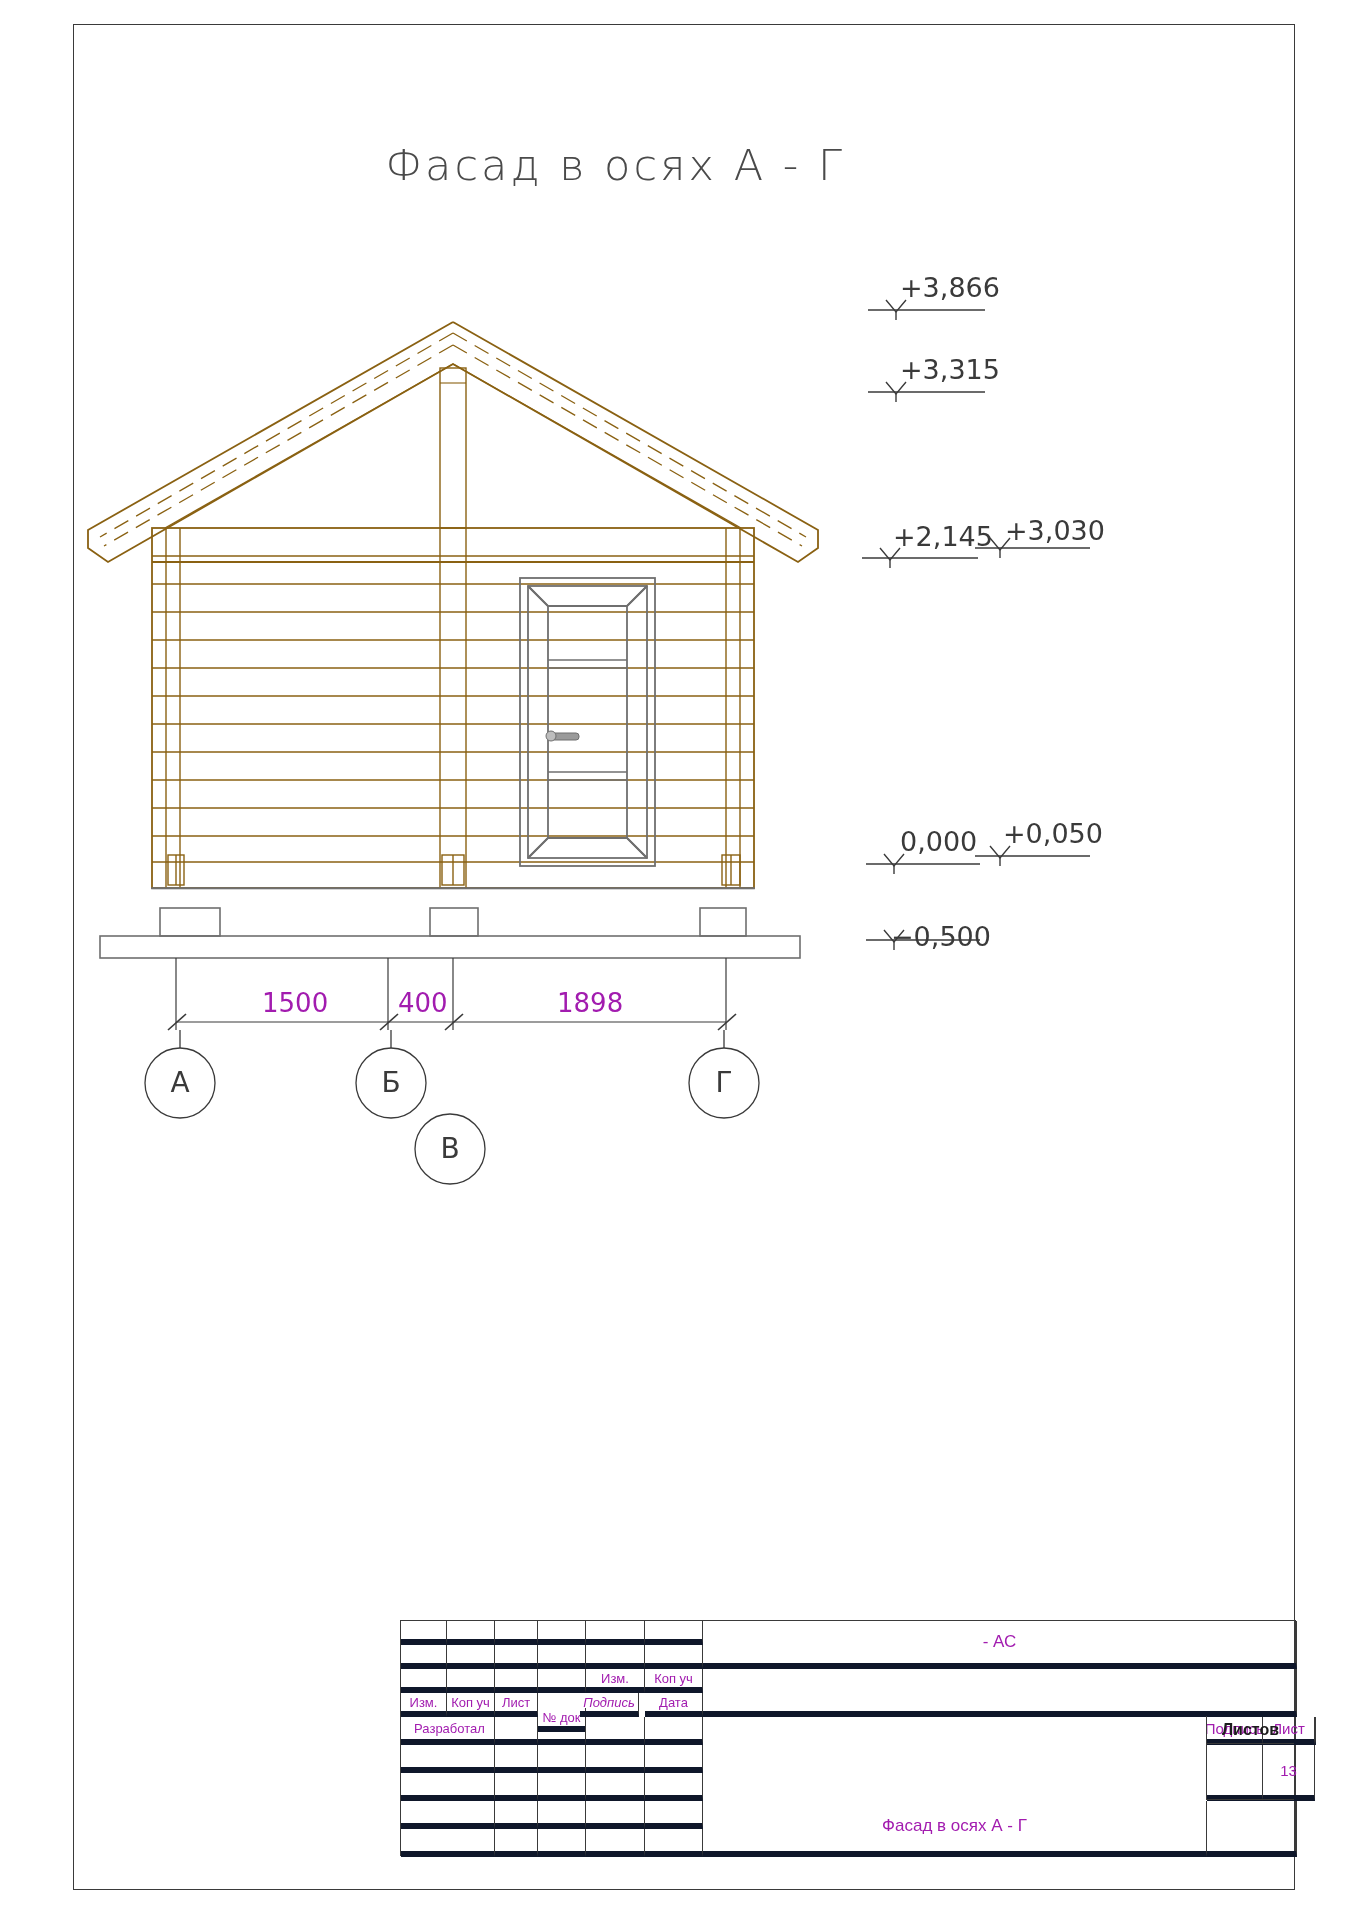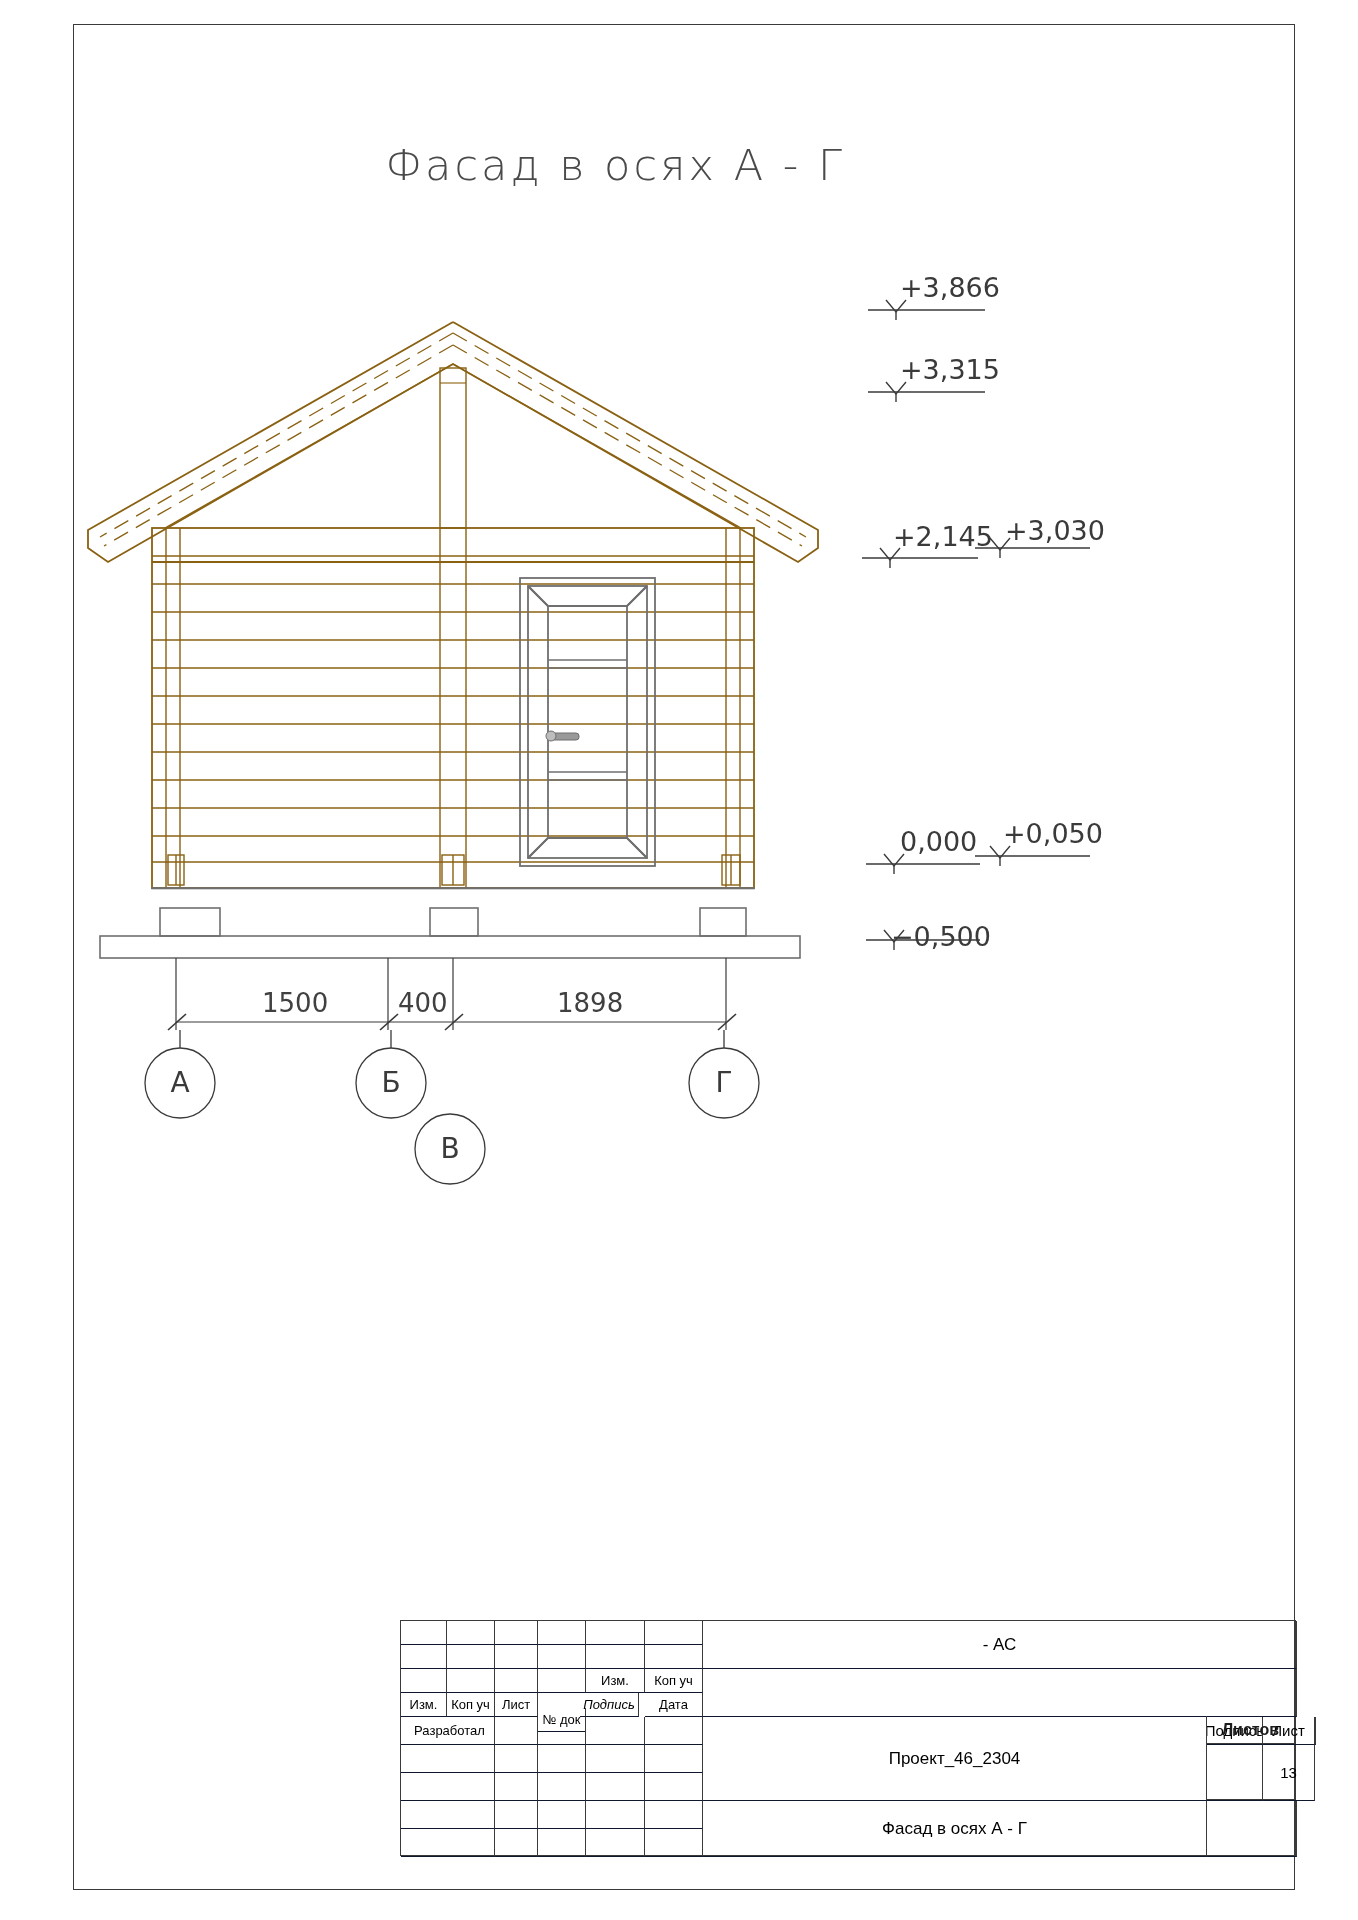--- a/index.html
+++ b/index.html
@@ -54,21 +54,21 @@
     font-family: "DejaVu Sans", sans-serif;
     font-size: 27px;
     color: #3a3a3a;
     white-space: nowrap;
     letter-spacing: 0px;
   }
   .dim-text {
     position: absolute;
     font-family: "DejaVu Sans", sans-serif;
     font-size: 26px;
-    color: #404040;
+    color: #a21caf;
     white-space: nowrap;
   }
   .axis-label {
     position: absolute;
     font-family: "DejaVu Sans", sans-serif;
     font-size: 28px;
     color: #3a3a3a;
     text-align: center;
     width: 70px;
   }
@@ -79,23 +79,23 @@
     top: 1620px;
     width: 896px;
     height: 236px;
     border: 1.5px solid #3a3a3a;
     box-sizing: border-box;
   }
   .tb div.cell {
     position: absolute;
     box-sizing: border-box;
     border-right: 1px solid #3a3a3a;
-    border-bottom: 1px solid #0f172a;
+    border-bottom: 6px solid #0f172a;
     font-size: 13px;
-    color: #000000;
+    color: #a21caf;
     display: flex;
     align-items: center;
     justify-content: center;
     text-align: center;
     overflow: hidden;
   }
   .tb div.plain {
     position: absolute;
     box-sizing: border-box;
     font-size: 15px;
@@ -335,21 +335,20 @@
 
     <div class="cell lbl-left" style="left:0px;  top:208px; width:94px;  height:28px;"></div>
     <div class="cell" style="left:94px; top:208px; width:43px;  height:28px;"></div>
     <div class="cell" style="left:137px;top:208px; width:48px;  height:28px;"></div>
     <div class="cell" style="left:185px;top:208px; width:59px;  height:28px;"></div>
     <div class="cell" style="left:244px;top:208px; width:58px;  height:28px;"></div>
 
     <div class="cell" style="left:302px; top:0px; width:594px; height:48px; font-size:17px;">- АС</div>
     <div class="cell" style="left:302px; top:48px; width:594px; height:48px;"></div>
 
-    <div class="cell" style="left:302px; top:96px; width:504px; height:84px; font-size:17px;">Проект_46_2304</div>
     <div class="cell" style="left:302px; top:180px; width:504px; height:56px; font-size:17px;">Фасад в осях А - Г</div>
 
     <div class="cell" style="left:806px; top:96px; width:56px; height:28px; font-size:15px;">Подпись</div>
     <div class="cell" style="left:862px; top:96px; width:52px; height:28px; font-size:15px;">Лист</div>
     <div class="cell" style="left:914px; top:96px; width:-18px; height:28px;"></div>
 
     <div class="cell" style="left:806px; top:124px; width:56px; height:56px;"></div>
     <div class="cell" style="left:862px; top:124px; width:52px; height:56px; font-size:15px;">13</div>
 
     <div class="cell" style="left:806px; top:180px; width:90px; height:56px;"></div>

